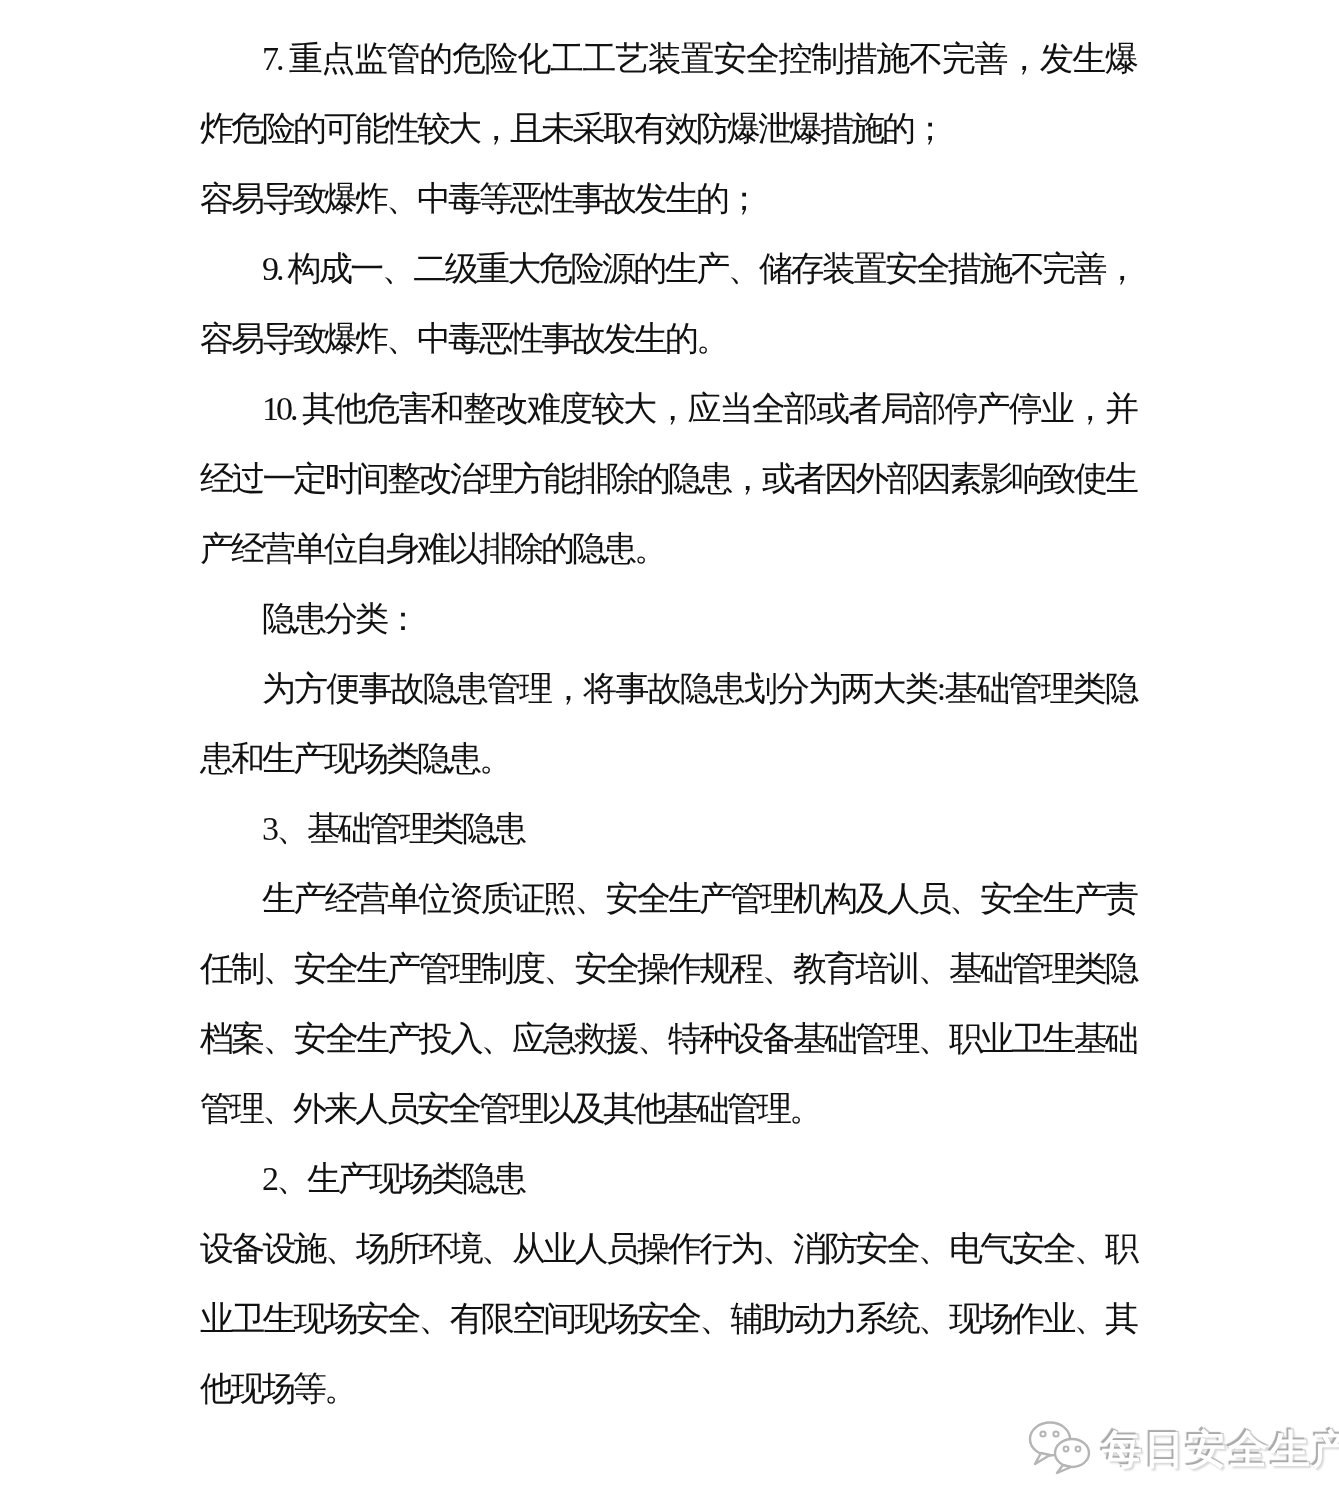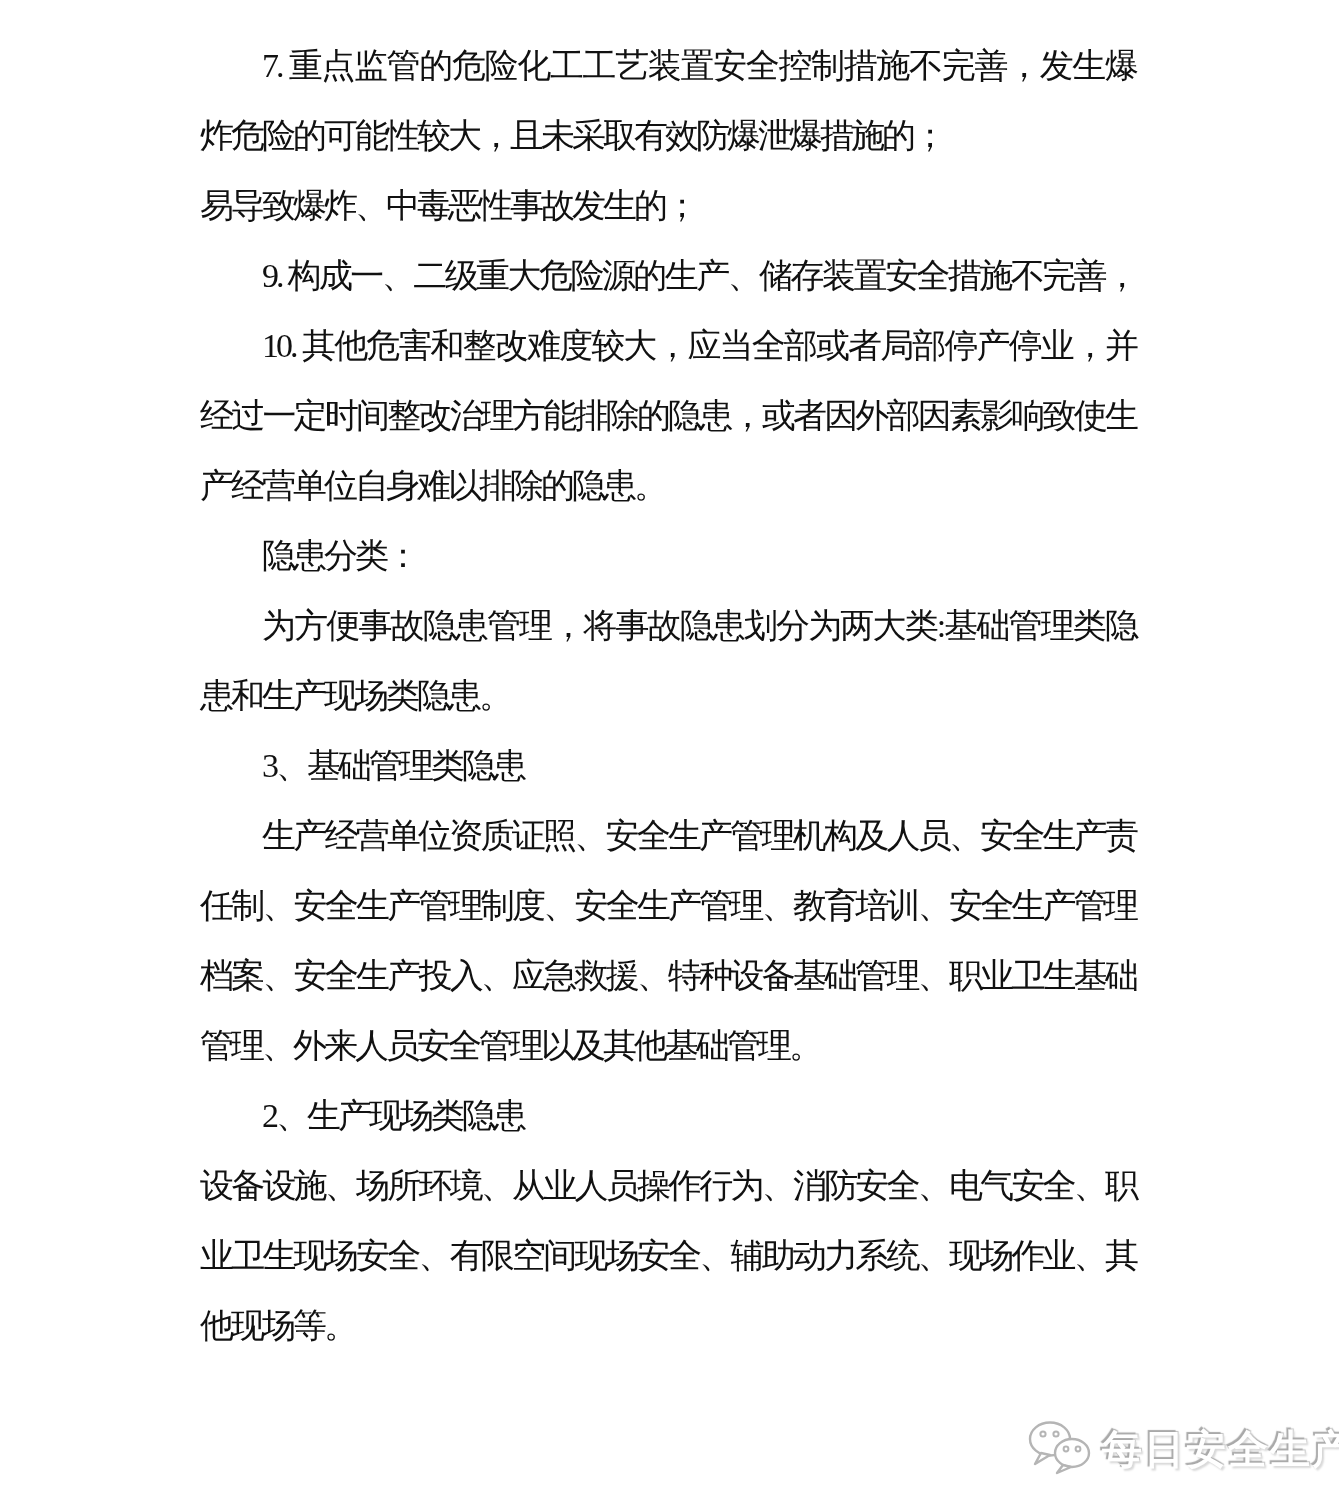--- a/index.html
+++ b/index.html
@@ -11,21 +11,21 @@
     position: relative;
     width: 1339px;
     height: 1508px;
     background: #ffffff;
     overflow: hidden;
     font-family: "Liberation Serif", "DejaVu Serif", serif;
   }
   .doc-body {
     position: absolute;
     left: 200px;
-    top: 31px;
+    top: 24px;
     width: 936px;
   }
   .line {
     height: 70px;
     line-height: 70px;
     font-size: 34px;
     letter-spacing: -3px;
     color: #111111;
     white-space: pre;
     text-align: left;
@@ -64,31 +64,32 @@
 </style>
 </head>
 <body>
 
 <div class="page">
 
   <div class="doc-body">
 
   <div class="line indent justify">7. 重点监管的危险化工工艺装置安全控制措施不完善，发生爆</div>
       <div class="line">炸危险的可能性较大，且未采取有效防爆泄爆措施的；</div>
-      <div class="line">易导致爆炸、中毒恶性事故发生的；</div>
+      <div class="line">容易导致爆炸、中毒等恶性事故发生的；</div>
       <div class="line indent justify">9. 构成一、二级重大危险源的生产、储存装置安全措施不完善，</div>
+      <div class="line">容易导致爆炸、中毒恶性事故发生的。</div>
       <div class="line indent justify">10. 其他危害和整改难度较大，应当全部或者局部停产停业，并</div>
       <div class="line justify">经过一定时间整改治理方能排除的隐患，或者因外部因素影响致使生</div>
       <div class="line">产经营单位自身难以排除的隐患。</div>
       <div class="line indent bold">隐患分类：</div>
       <div class="line indent justify">为方便事故隐患管理，将事故隐患划分为两大类:基础管理类隐</div>
       <div class="line">患和生产现场类隐患。</div>
       <div class="line indent bold">3、基础管理类隐患</div>
       <div class="line indent justify">生产经营单位资质证照、安全生产管理机构及人员、安全生产责</div>
-      <div class="line justify">任制、安全生产管理制度、安全生产管理、教育培训、安全生产管理</div>
+      <div class="line justify">任制、安全生产管理制度、安全操作规程、教育培训、基础管理类隐</div>
       <div class="line justify">档案、安全生产投入、应急救援、特种设备基础管理、职业卫生基础</div>
       <div class="line">管理、外来人员安全管理以及其他基础管理。</div>
       <div class="line indent bold">2、生产现场类隐患</div>
       <div class="line justify">设备设施、场所环境、从业人员操作行为、消防安全、电气安全、职</div>
       <div class="line justify">业卫生现场安全、有限空间现场安全、辅助动力系统、现场作业、其</div>
       <div class="line">他现场等。</div>
     </div>
 
   <div class="watermark">
     <span class="wm-icon-wrap">

